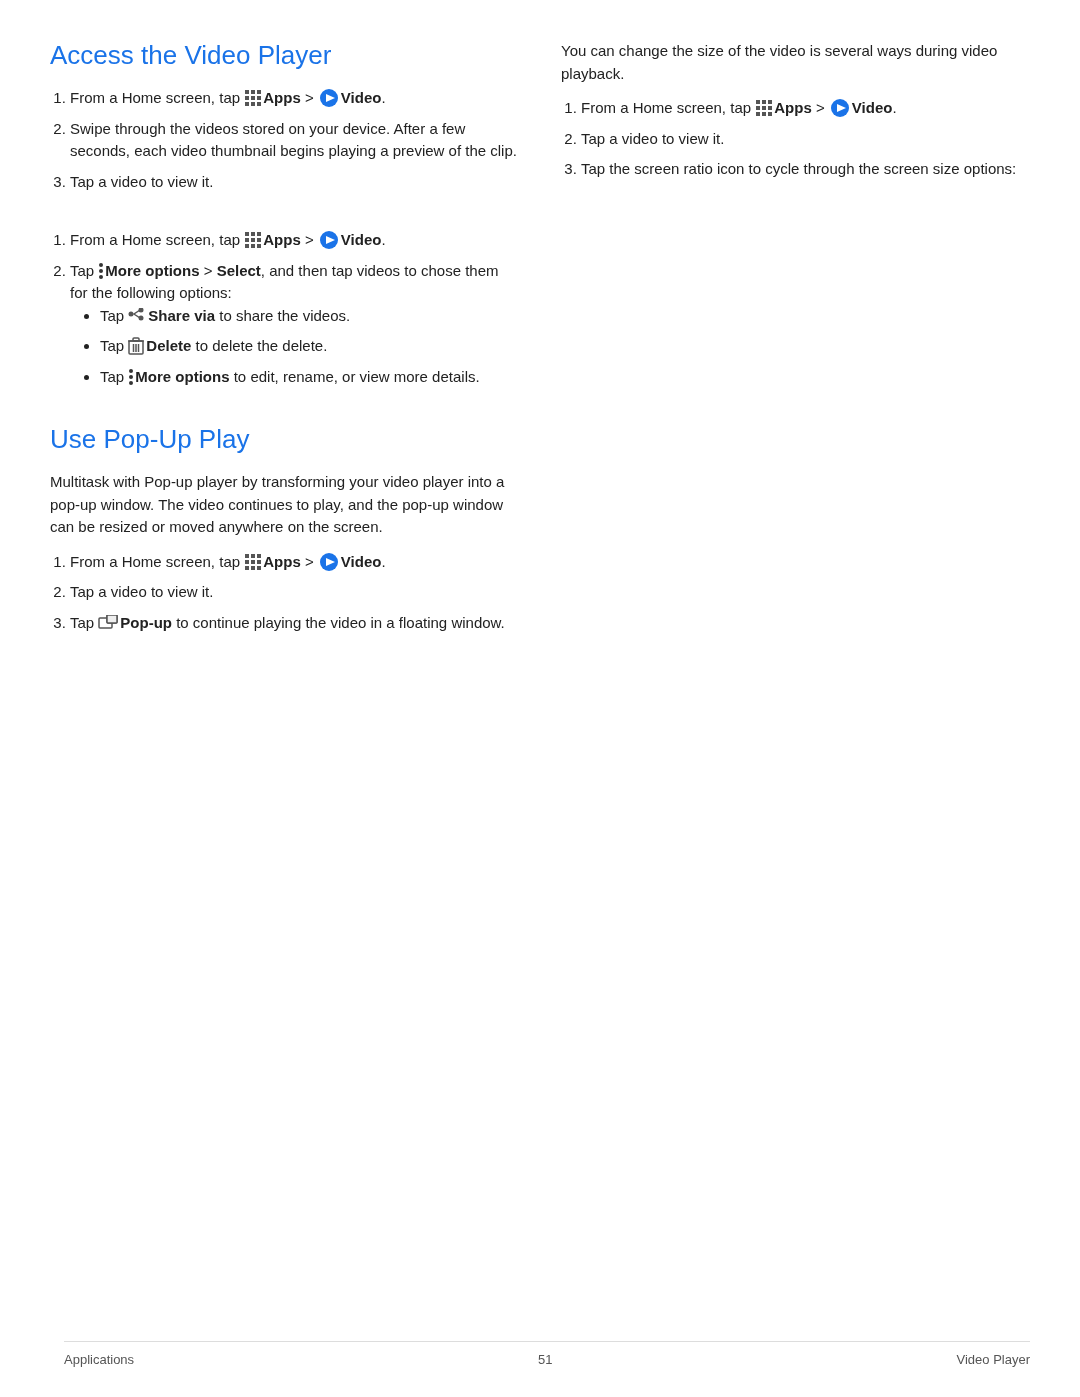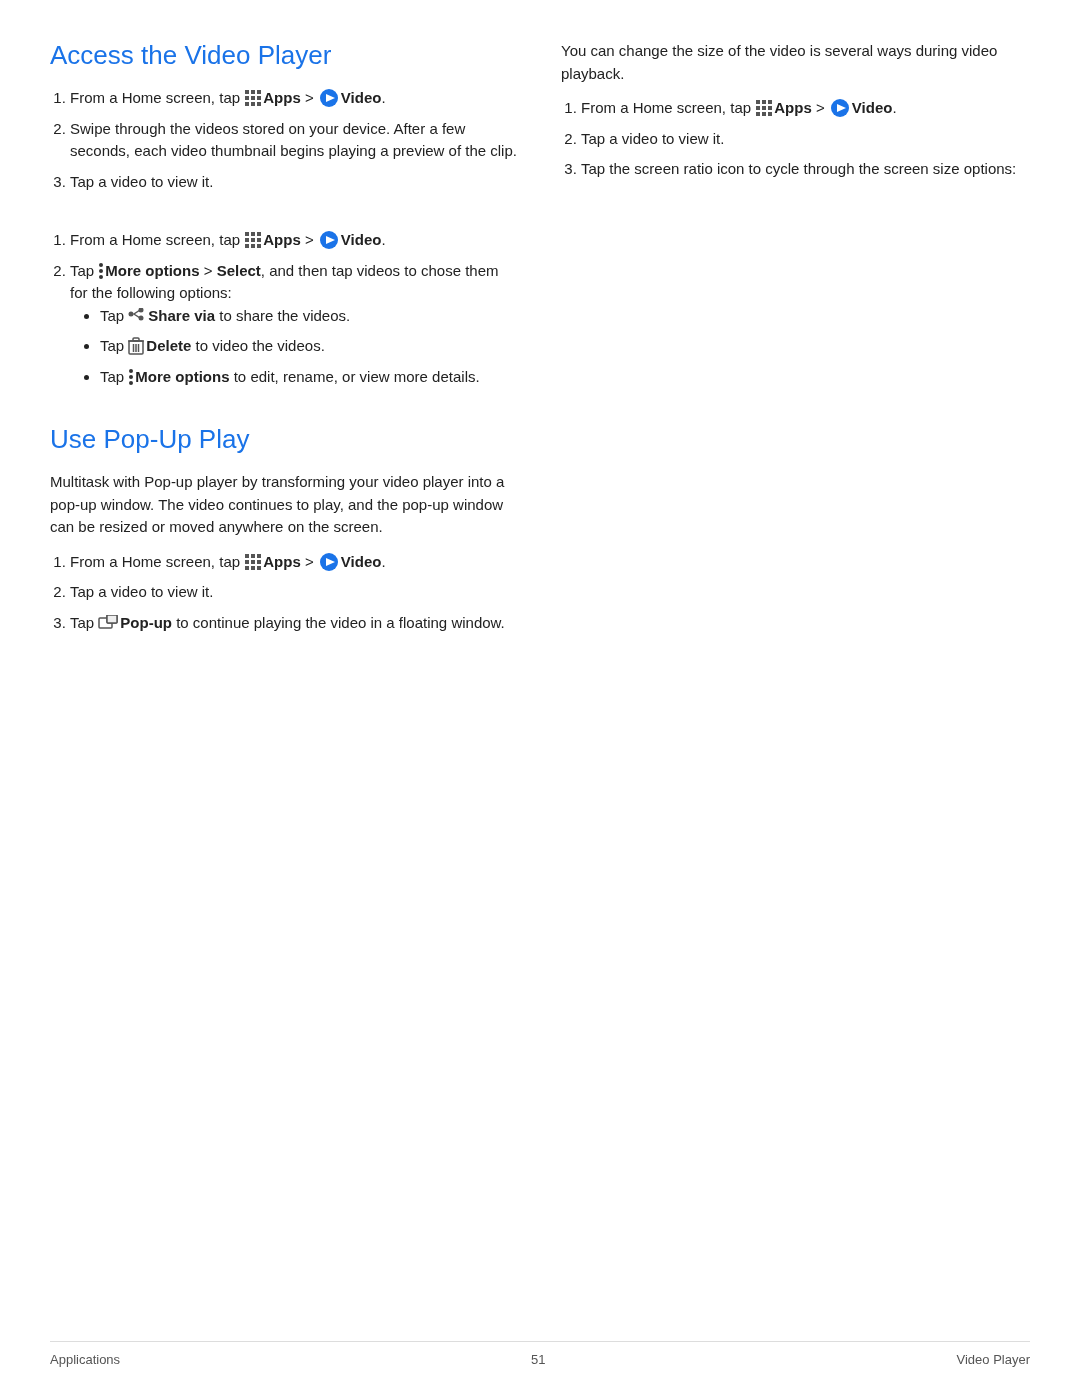--- a/index.html
+++ b/index.html
@@ -222,21 +222,21 @@
               <span class="delete-icon">
                 <svg viewBox="0 0 16 18" xmlns="http://www.w3.org/2000/svg">
                   <rect x="1" y="4" width="14" height="13" rx="1" fill="none" stroke="#555" stroke-width="1.5"></rect>
                   <rect x="5" y="4" width="6" height="0" fill="none"></rect>
                   <line x1="0" y1="4" x2="16" y2="4" stroke="#555" stroke-width="1.5"></line>
                   <rect x="5" y="1" width="6" height="3" rx="1" fill="none" stroke="#555" stroke-width="1.5"></rect>
                   <line x1="5.5" y1="7" x2="5.5" y2="15" stroke="#555" stroke-width="1.5"></line>
                   <line x1="8" y1="7" x2="8" y2="15" stroke="#555" stroke-width="1.5"></line>
                   <line x1="10.5" y1="7" x2="10.5" y2="15" stroke="#555" stroke-width="1.5"></line>
                 </svg>
-              </span><span class="bold">Delete</span><span>  to video the videos.</span>
+              </span><span class="bold">Delete</span><span>  to delete the delete.</span>
             </li>
             <li>
               <span>Tap </span>
               <span class="more-options-icon">
                 <svg viewBox="0 0 6 18" xmlns="http://www.w3.org/2000/svg">
                   <circle cx="3" cy="3" r="2" fill="#333"></circle>
                   <circle cx="3" cy="9" r="2" fill="#333"></circle>
                   <circle cx="3" cy="15" r="2" fill="#333"></circle>
                 </svg>
               </span><span class="bold">More options</span><span> to edit, rename, or view more details.</span>
@@ -317,20 +317,20 @@
           </span><span class="bold">Video</span><span>.</span>
         </li>
         <li>Tap a video to view it.</li>
         <li>Tap the screen ratio icon to cycle through the screen size options:</li>
       </ol>
     </div>
 
   </div>
 </div>
 
-<div style="position:absolute; bottom:30px; left:50px; right:50px;">
+<div style="position:absolute; bottom:30px; left:64px; right:50px;">
   <div class="divider"></div>
   <div style="display:flex; justify-content:space-between; font-size:13px; color:#555;">
     <span>Applications</span>
     <span>51</span>
     <span>Video Player</span>
   </div>
 </div>
 
 </body></html>

